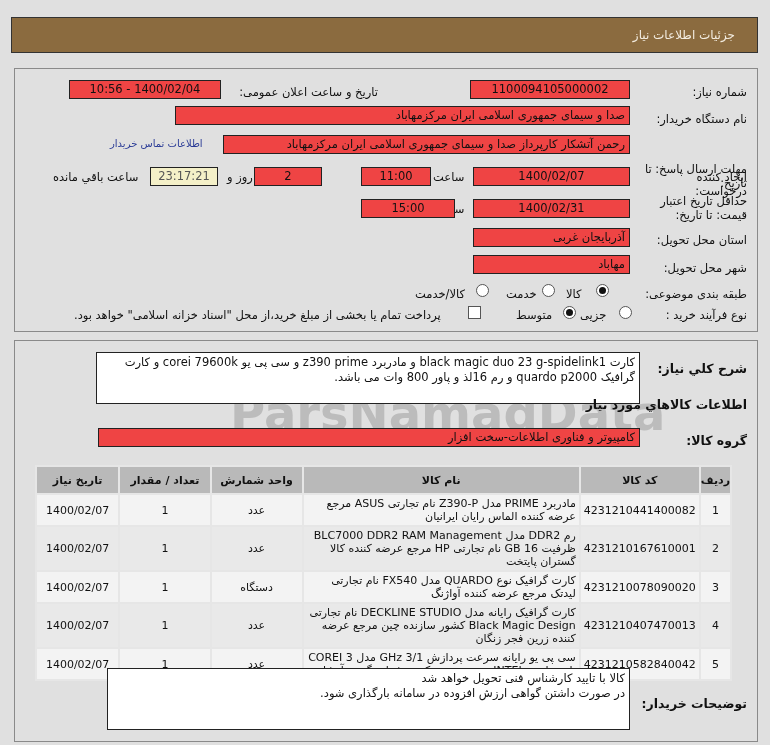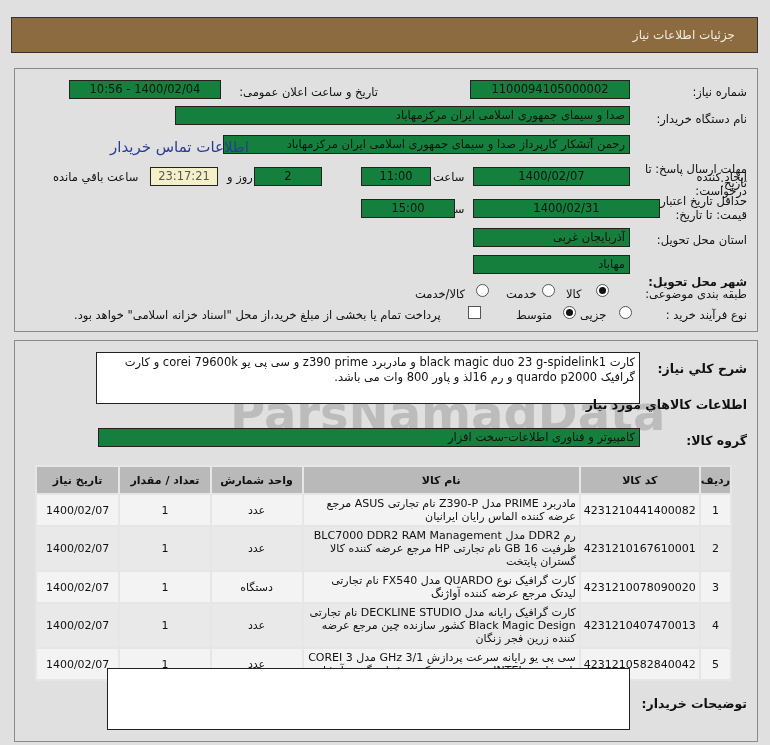--- a/index.html
+++ b/index.html
@@ -14,26 +14,26 @@
 
     .panel {
       position: absolute; border: 1px solid #8a8a8a; background: #e0e0e0;
     }
     .panel1 { left: 14px; top: 68px; width: 744px; height: 264px; }
     .panel2 { left: 14px; top: 340px; width: 744px; height: 402px; }
 
     .lbl { position: absolute; font-size: 11.5px; color: #111; white-space: nowrap; line-height: 14px; text-align: right; }
     .lbl.bold { font-weight: bold; font-size: 12.5px; }
     .box {
-      position: absolute; background: #15803d; border: 1px solid #222; height: 19px;
+      position: absolute; background: #ef4444; border: 1px solid #222; height: 19px;
       font-size: 11.5px; line-height: 17px; padding: 0 4px; white-space: nowrap; overflow: hidden;
     }
     .box.center { text-align: center; }
     .box.timer { background: #f4f0c8; color: #555; }
-    .link { position: absolute; color: #2a3b96; font-size: 15px; white-space: nowrap; cursor: pointer; }
+    .link { position: absolute; color: #2a3b96; font-size: 10px; white-space: nowrap; cursor: pointer; }
 
     .radio {
       position: absolute; width: 13px; height: 13px; border-radius: 50%;
       border: 1px solid #555; background: #fff;
     }
     .radio.on::after {
       content: ""; position: absolute; left: 2px; top: 2px; width: 7px; height: 7px;
       border-radius: 50%; background: #111;
     }
     .checkbox { position: absolute; width: 13px; height: 13px; border: 1px solid #555; background: #fff; }
@@ -86,28 +86,28 @@
 <span class="lbl" style="right:23px; top:162px; width:110px; white-space:normal;">مهلت ارسال پاسخ: تا تاریخ:</span>
 <div class="box center" style="left:473px; top:167px; width:157px;">1400/02/07</div>
 <span class="lbl" style="left:433px; top:170px;">ساعت</span>
 <div class="box center" style="left:361px; top:167px; width:70px;">11:00</div>
 <div class="box center" style="left:254px; top:167px; width:68px;">2</div>
 <span class="lbl" style="left:227px; top:170px;">روز و</span>
 <div class="box center timer" style="left:150px; top:167px; width:68px;">23:17:21</div>
 <span class="lbl" style="left:53px; top:170px;">ساعت باقي مانده</span>
 
 <span class="lbl" style="right:23px; top:194px; width:115px; white-space:normal;">حداقل تاریخ اعتبار قیمت: تا تاریخ:</span>
-<div class="box center" style="left:473px; top:199px; width:187px;">1400/02/31</div>
+<div class="box center" style="left:473px; top:199px; width:157px;">1400/02/31</div>
 <span class="lbl" style="left:433px; top:202px;">ساعت</span>
 <div class="box center" style="left:361px; top:199px; width:94px;">15:00</div>
 
 <span class="lbl" style="right:23px; top:233px;">استان محل تحویل:</span>
 <div class="box" style="left:473px; top:228px; width:157px; text-align:right;">آذربایجان غربی</div>
 
-<span class="lbl" style="right:23px; top:275px;font-weight:bold;">شهر محل تحویل:</span>
+<span class="lbl" style="right:23px; top:261px;">شهر محل تحویل:</span>
 <div class="box" style="left:473px; top:255px; width:157px; text-align:right;">مهاباد</div>
 
 <span class="lbl" style="right:23px; top:287px;">طبقه بندی موضوعی:</span>
 <span class="radio on" style="left:596px; top:284px;"></span>
 <span class="lbl" style="left:566px; top:287px;">کالا</span>
 <span class="radio" style="left:542px; top:284px;"></span>
 <span class="lbl" style="left:506px; top:287px;">خدمت</span>
 <span class="radio" style="left:476px; top:284px;"></span>
 <span class="lbl" style="left:415px; top:287px;">کالا/خدمت</span>
 
@@ -181,13 +181,15 @@
       <td class="name">سی پی یو رایانه سرعت پردازش GHz 3/1 مدل COREI 3 نام تجارتی INTEL مرجع عرضه کننده شهاب گستر آرشام</td>
       <td>عدد</td>
       <td>1</td>
       <td>1400/02/07</td>
     </tr>
   </tbody>
 </table>
 
 <span class="lbl bold" style="right:23px; top:697px;">توضیحات خریدار:</span>
 <div class="desc-box" style="left:107px; top:668px; width:523px; height:62px;">
+  <div>کالا با تایید کارشناس فنی تحویل خواهد شد</div>
+  <div>در صورت داشتن گواهی ارزش افزوده در سامانه بارگذاری شود.</div>
 </div>
 
 </body></html>

